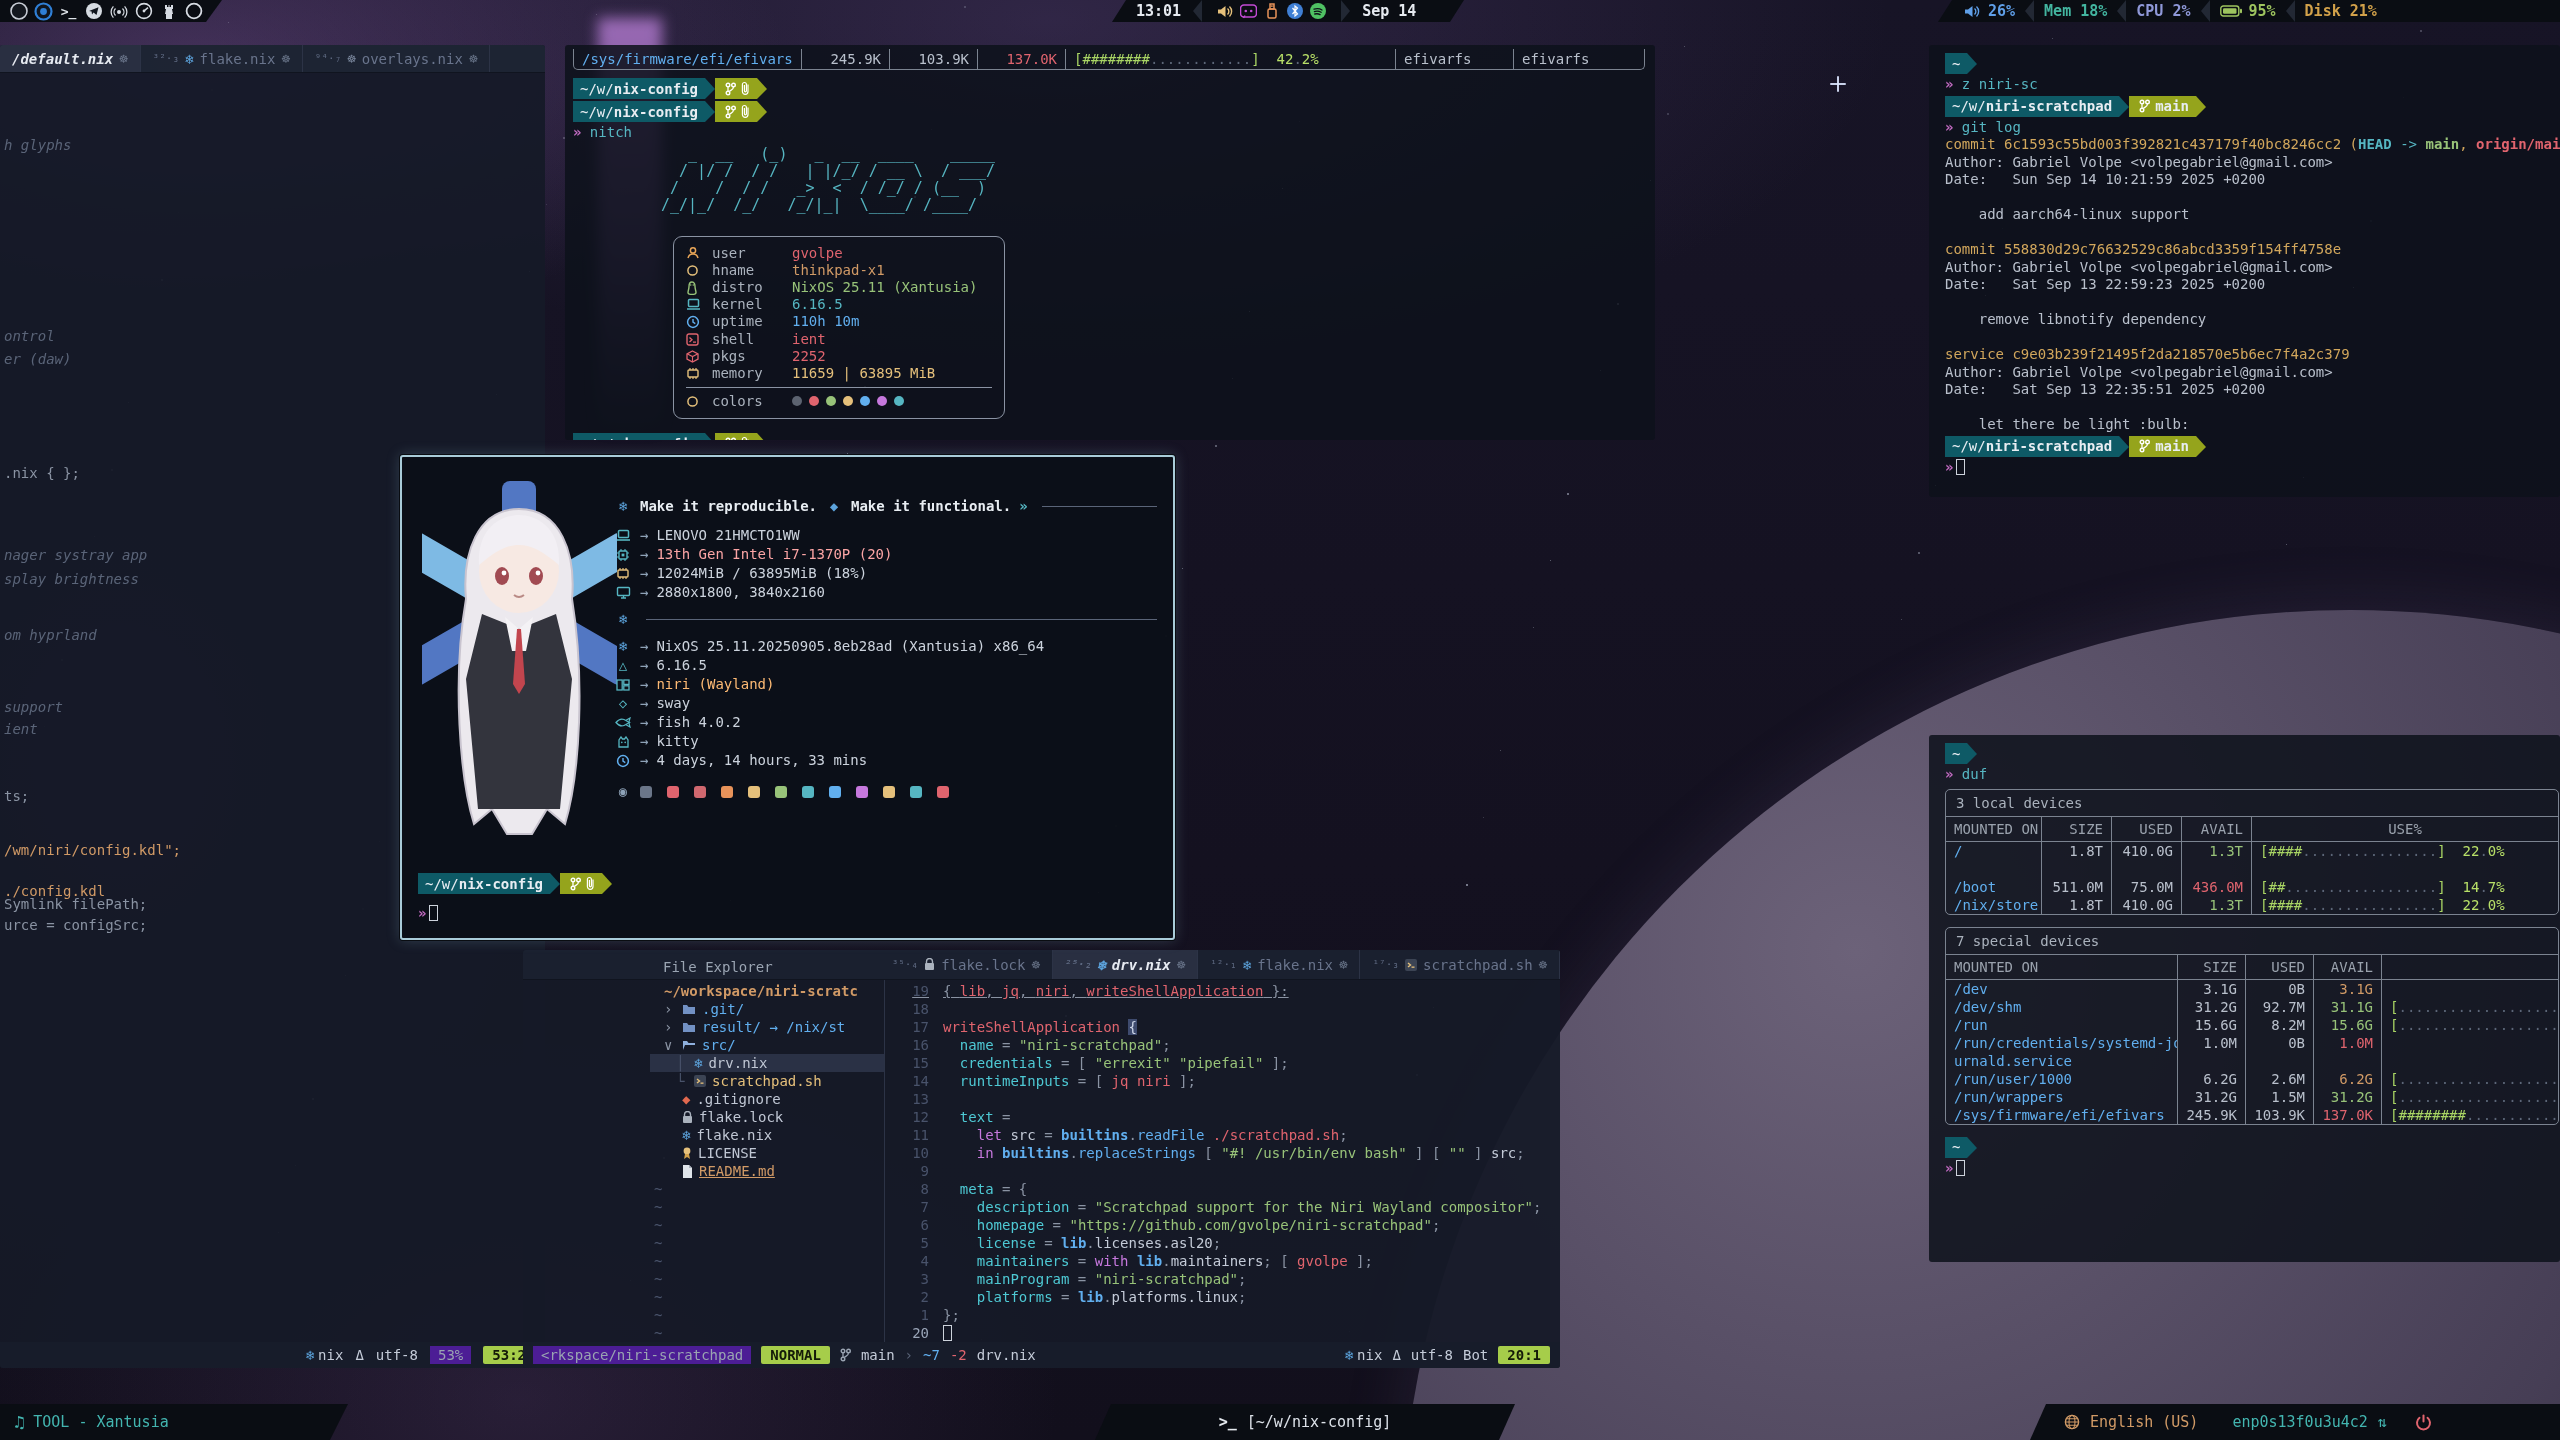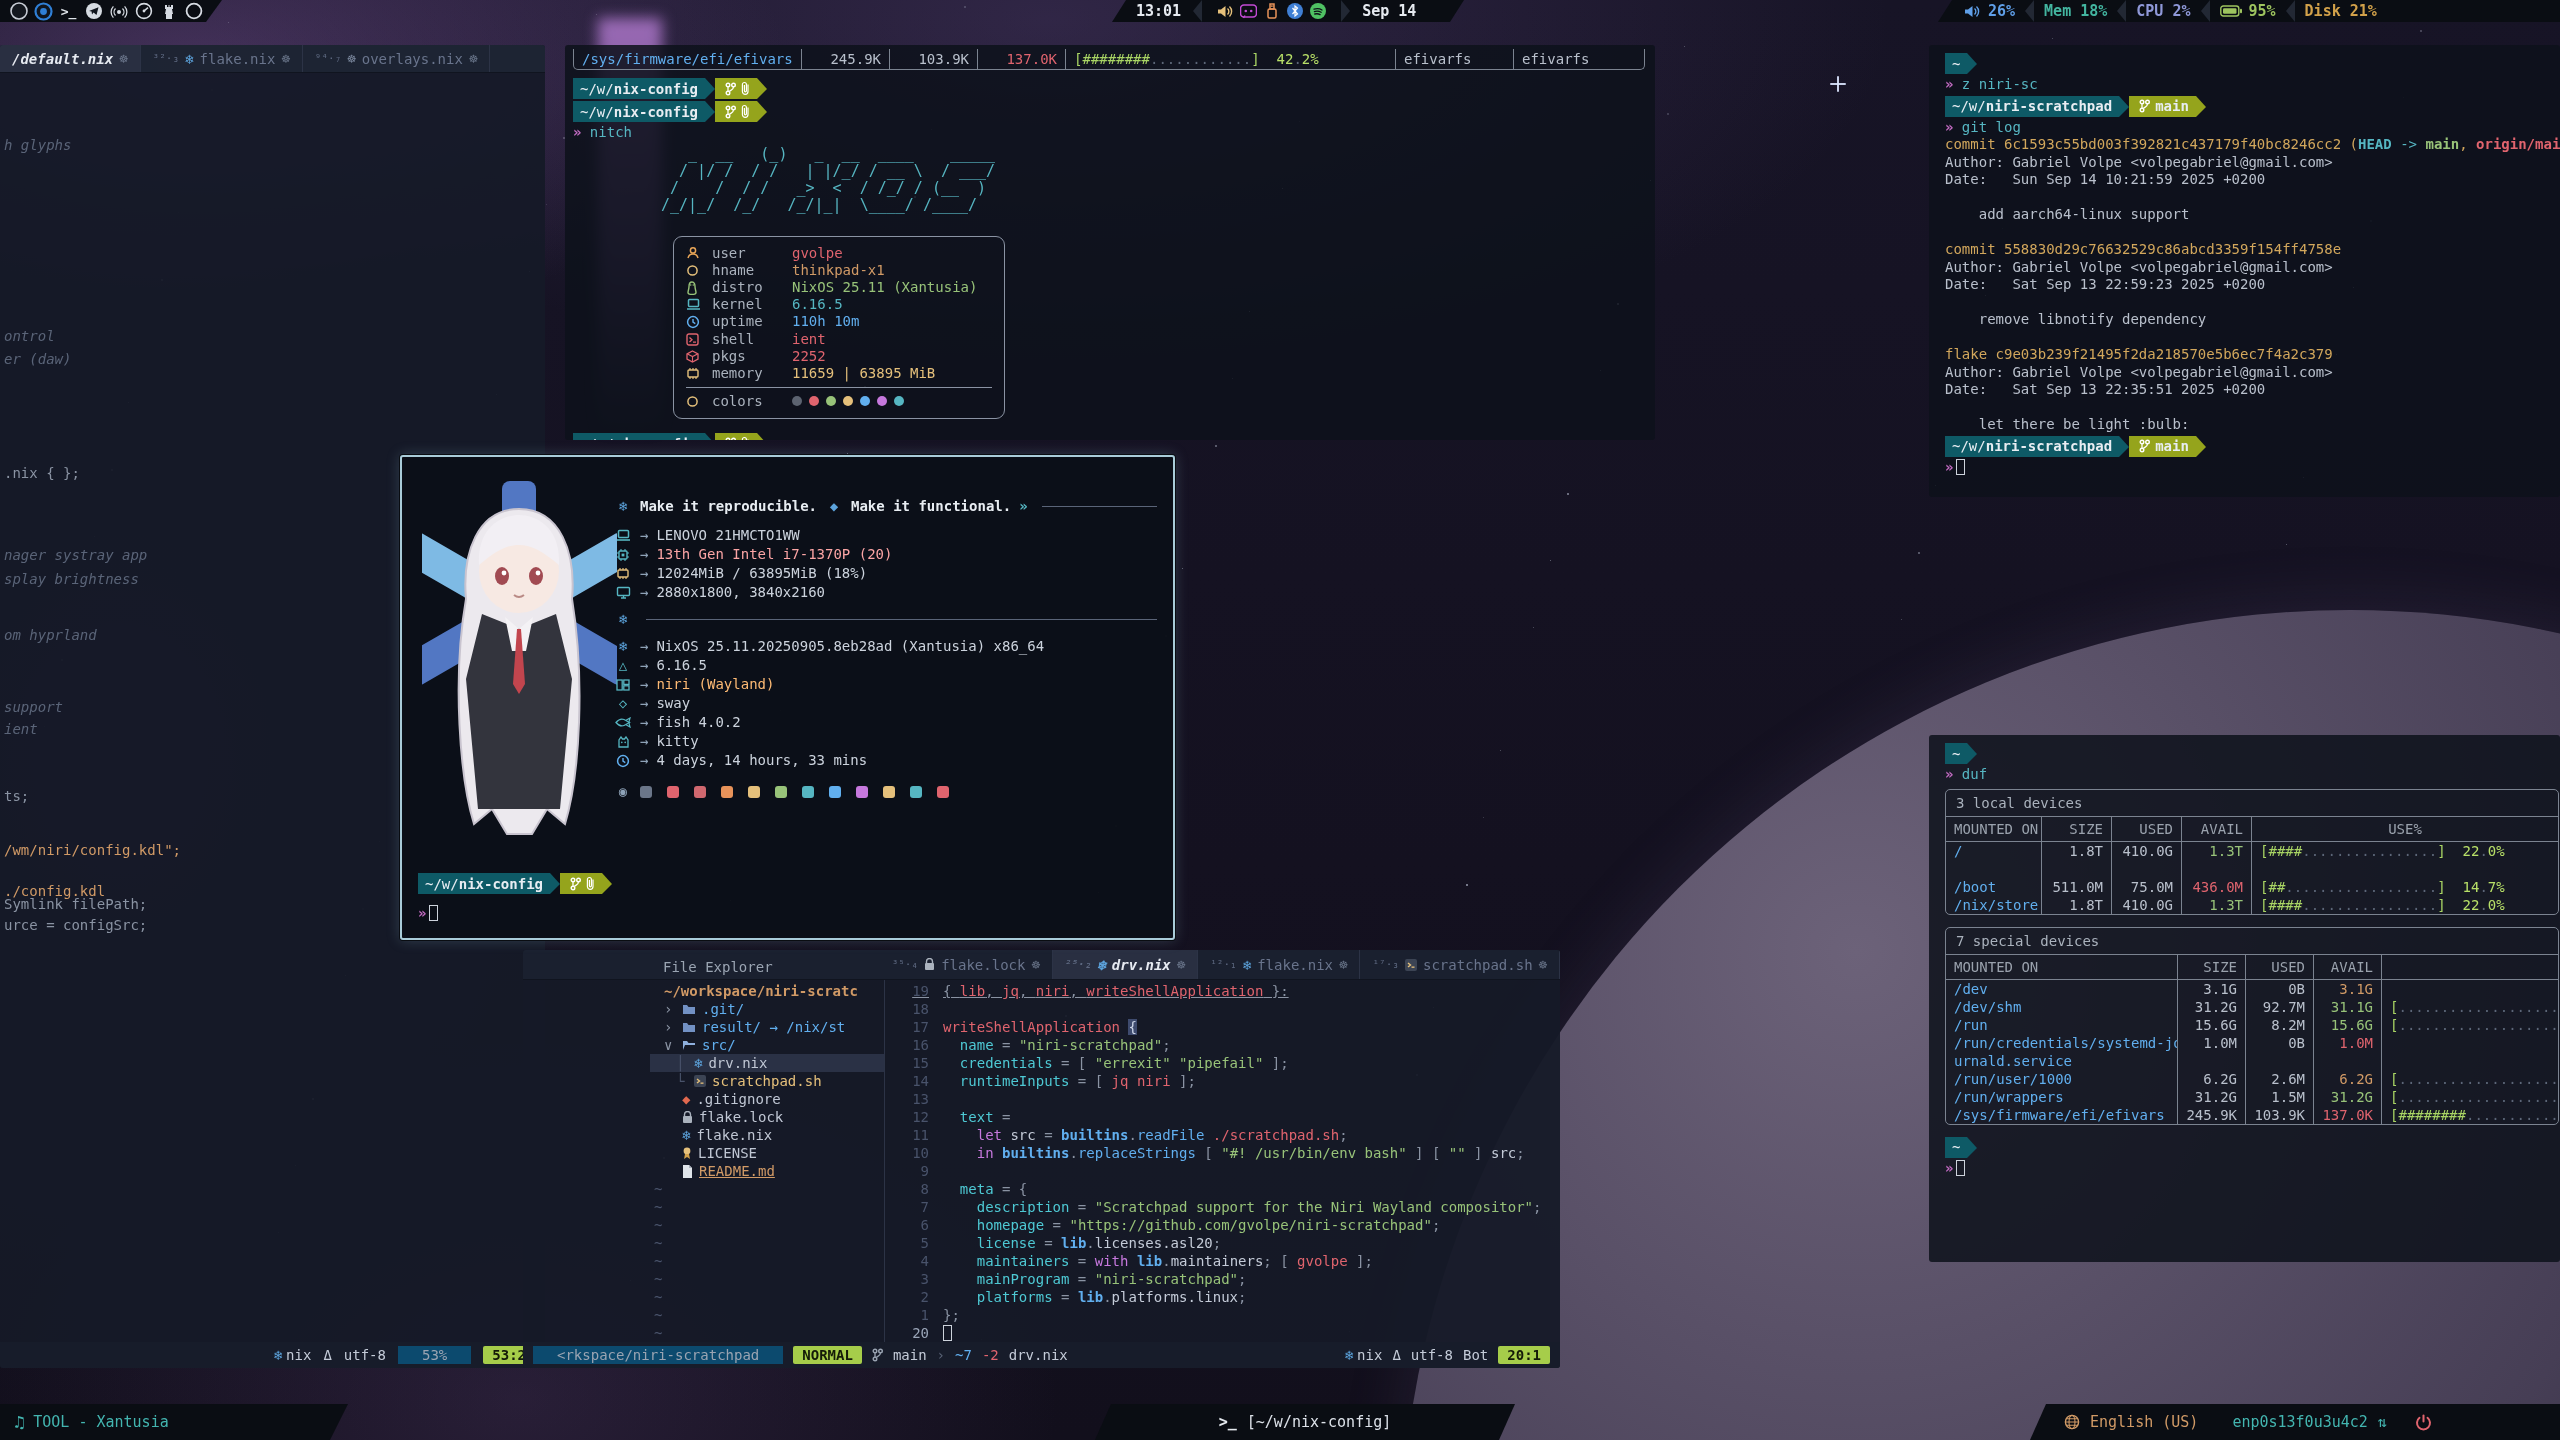--- a/index.html
+++ b/index.html
@@ -78,21 +78,21 @@
   .ul u,.ul span{text-decoration:underline;text-decoration-color:#8a93a3}
   .hbrk{background:#3e4b6e;color:#cdd6e8}
   .treeitem{display:flex;align-items:center;gap:6px;line-height:18px;height:18px;font-size:14px;padding-left:14px;color:#c0c7d4}
   .treeitem .chev{width:12px;color:#8a93a3}
   .treeitem.sel{background:#2a3145}
   .tree-blue{color:#61afef}.tree-yellow{color:#e5c07b}
   .tree-readme{color:#d19a66;text-decoration:underline}
   .statusbar{position:absolute;left:0;right:0;bottom:0;height:26px;background:rgba(24,29,42,.97);
     display:flex;align-items:center;font-size:14px;padding:0 10px;gap:10px}
   .badge{background:#a6cd4a;color:#141a08;font-weight:bold;padding:1px 9px;border-radius:2px}
-  .chipgrey{background:#0c4a6e;color:#9aa4b2;padding:1px 24px}
+  .chipgrey{background:#4c1d95;color:#9aa4b2;padding:1px 8px}
   
   #fetchbox{border:1px solid #8a93a3;border-radius:9px;width:332px;padding:8px 12px;margin:22px 0 0 100px}
   .fetchrow{display:grid;grid-template-columns:26px 80px 1fr;align-items:center;line-height:17.2px;font-size:14px}
   .fetchrow .lab{color:#aab2bd}
   .fdot{display:inline-block;width:10px;height:10px;border-radius:50%;margin-right:7px}
   .fdivider{border-top:1px solid #8a93a3;margin:5px 0}
   
   .ffline{display:flex;align-items:center;white-space:pre;line-height:19px;font-size:14px;gap:8px}
   .ffic{width:18px;color:#56b6c2;display:inline-flex;justify-content:center}
   .ffarrow{color:#8fa3b8}
@@ -774,21 +774,21 @@
       <div class="tline"><span class="c-fg">Date:   Sun Sep 14 10:21:59 2025 +0200</span></div>
       <div class="tline"></div>
       <div class="tline"><span class="c-fg">    add aarch64-linux support</span></div>
       <div class="tline"></div>
       <div class="tline"><span class="c-y">commit 558830d29c76632529c86abcd3359f154ff4758e</span></div>
       <div class="tline"><span class="c-fg">Author: Gabriel Volpe &lt;volpegabriel@gmail.com&gt;</span></div>
       <div class="tline"><span class="c-fg">Date:   Sat Sep 13 22:59:23 2025 +0200</span></div>
       <div class="tline"></div>
       <div class="tline"><span class="c-fg">    remove libnotify dependency</span></div>
       <div class="tline"></div>
-      <div class="tline"><span class="c-y">flake c9e03b239f21495f2da218570e5b6ec7f4a2c379</span></div>
+      <div class="tline"><span class="c-y">service c9e03b239f21495f2da218570e5b6ec7f4a2c379</span></div>
       <div class="tline"><span class="c-fg">Author: Gabriel Volpe &lt;volpegabriel@gmail.com&gt;</span></div>
       <div class="tline"><span class="c-fg">Date:   Sat Sep 13 22:35:51 2025 +0200</span></div>
       <div class="tline"></div>
       <div class="tline"><span class="c-fg">    let there be light :bulb:</span></div>
       <div class="pl">
         <span class="chip teal">
           <span>~/w/</span>
           <b>niri-scratchpad</b>
         </span>
         <span class="chip olive">

